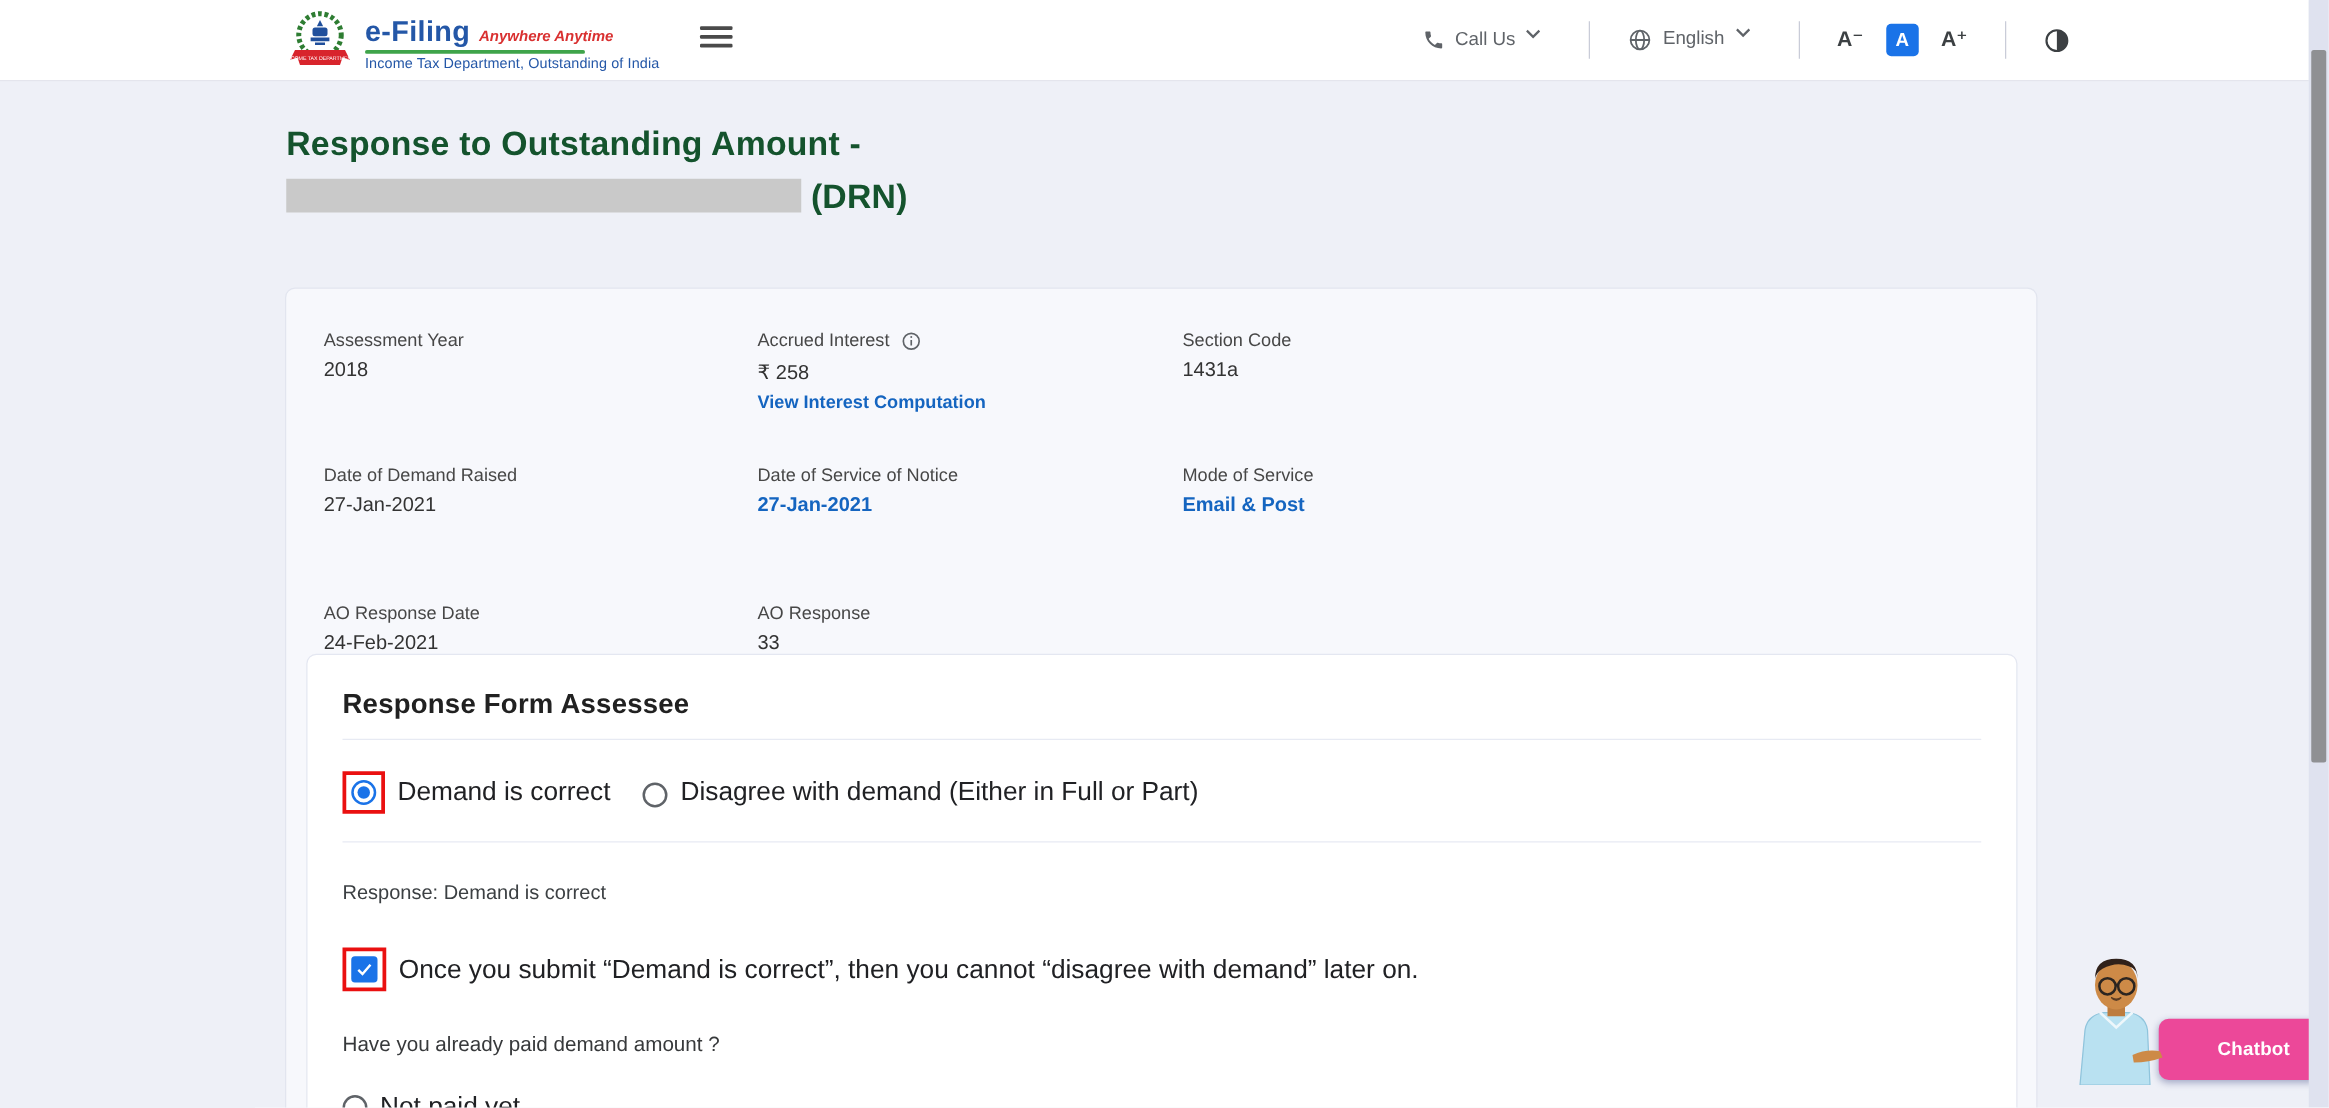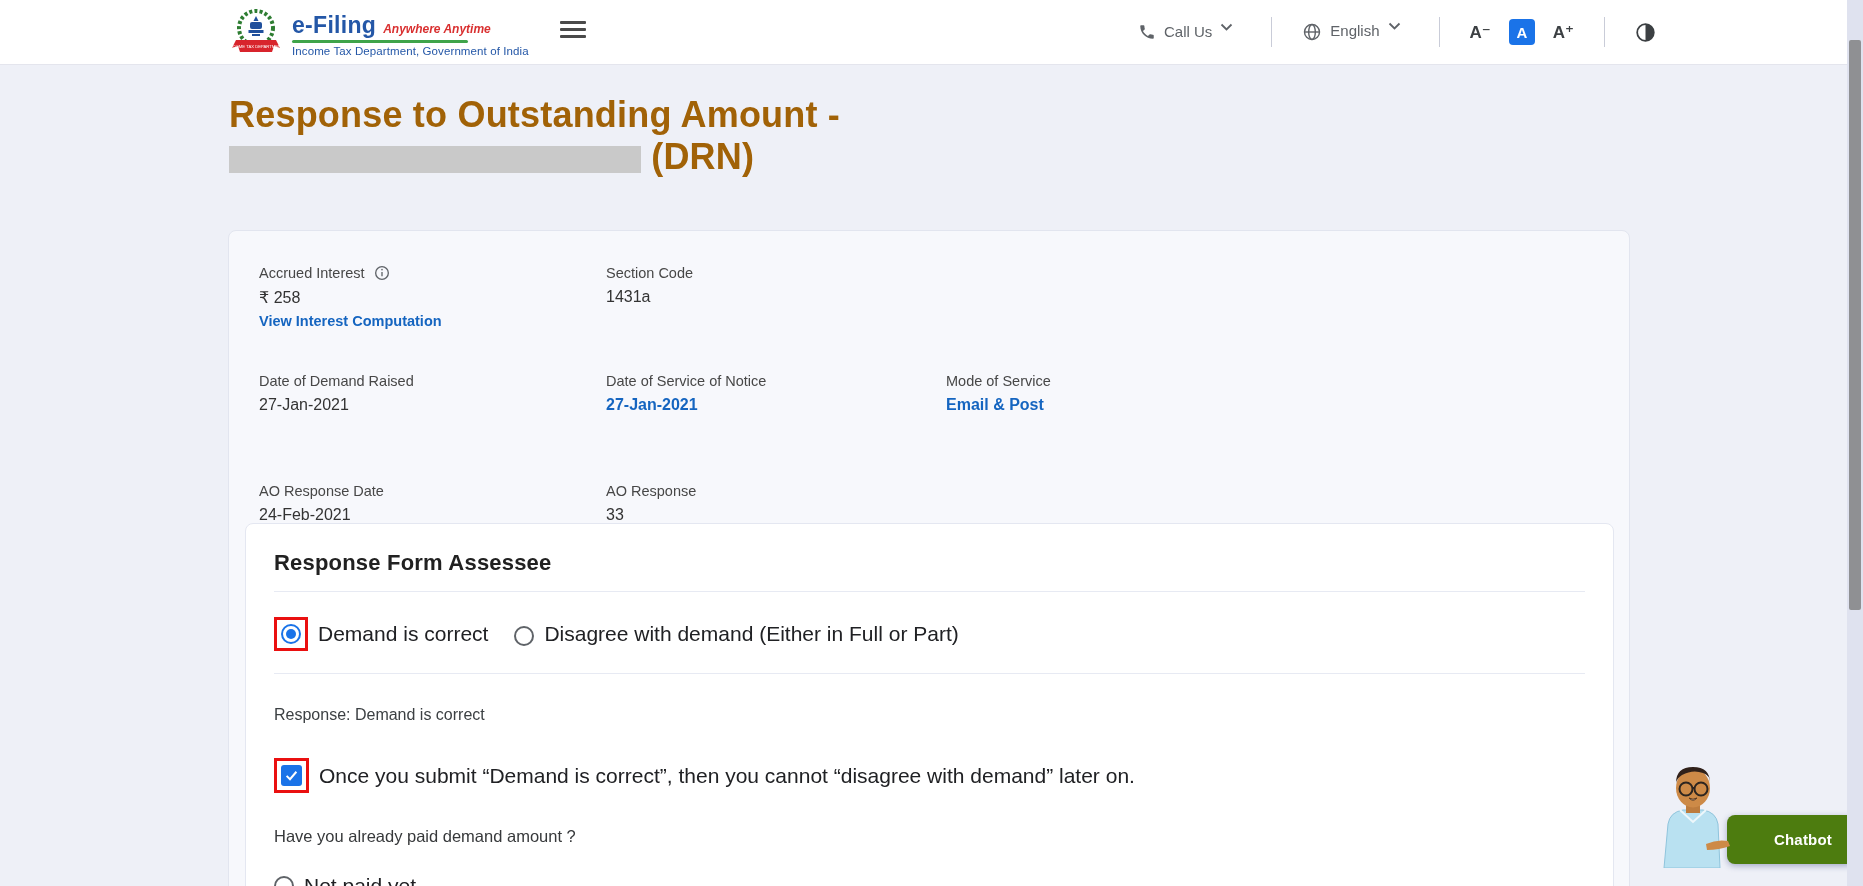--- a/index.html
+++ b/index.html
@@ -30,22 +30,22 @@
   .top-nav { position:absolute; left:1138px; top:0; height:64px; display:flex; align-items:center; color:#5f6368; }
   .nav-item { display:flex; font-size:15px; color:#5f6368; cursor:pointer; }
   .nav-item svg { flex:0 0 auto; }
   .nav-gap { margin-right:8px; }
   .vdivider { width:1px; height:30px; background:#c9ccd8; margin:0 30px; }
   .font-btn { font-size:17px; font-weight:bold; color:#3c4043; cursor:pointer; }
   .font-default { width:26px; height:26px; background:#1a73e8; color:#fff; border-radius:4px;
     display:flex; align-items:center; justify-content:center; font-size:15px; font-weight:bold;
     margin:0 18px; cursor:pointer; }
   
-  .page-title { position:absolute; left:229px; top:94px; font-size:36px; font-weight:bold;
-    color:#a16207; line-height:42px; letter-spacing:.2px; }
+  .page-title { position:absolute; left:229px; top:94px; font-size:27px; font-weight:bold;
+    color:#14532d; line-height:42px; letter-spacing:.2px; }
   .redacted { display:inline-block; width:412px; height:27px; background:#c9c9c9; vertical-align:-4px; }
   .drn { font-weight:bold; }
   
   .outer-card {
     position:absolute; left:228px; top:230px; width:1402px; height:700px;
     background:#f7f8fc; border:1px solid #e2e5ef; border-radius:8px;
   }
   .info-row { position:absolute; left:30px; width:1345px; display:grid;
     grid-template-columns:347px 340px 345px 1fr; }
   .row-0 { top:34px; } .row-1 { top:142px; } .row-2 { top:252px; }
@@ -73,21 +73,21 @@
   .divider2 { border-bottom:1px solid #e7eaf3; margin-top:22px; }
   .response-text { margin-top:32px; font-size:16px; color:#3c4043; }
   .check-row { margin-top:34px; display:flex; align-items:center; }
   .checkbox { width:21px; height:21px; background:#1a73e8; border-radius:3px; display:flex;
     align-items:center; justify-content:center; cursor:pointer; flex:0 0 auto; }
   .question { margin-top:34px; font-size:16.5px; color:#37393b; }
   .notpaid-row { margin-top:28px; display:flex; align-items:center; }
   
   .chatbot-btn {
     position:absolute; left:1727px; top:815px; width:126px; height:49px;
-    background:#4d7c0f; border-radius:8px 5px 5px 8px; z-index:8;
+    background:#ec4899; border-radius:8px 5px 5px 8px; z-index:8;
     display:flex; align-items:center; justify-content:center; cursor:pointer;
     box-shadow:0 2px 6px rgba(30,40,110,.35);
   }
   .chatbot-btn span { color:#fff; font-size:15px; font-weight:bold; margin-left:26px; letter-spacing:.2px; }
   .chatbot-avatar { position:absolute; left:1650px; top:764px; z-index:9; cursor:pointer; }
   
   .scroll-track { position:absolute; right:0; top:0; width:16px; height:886px; background:#dfe2ef; z-index:20; }
   .scroll-thumb { position:absolute; right:2px; top:40px; width:12px; height:570px; background:#8f9093; border-radius:2px; cursor:pointer; }
 </style>
 </head>
@@ -106,21 +106,21 @@
         <path d="M8 36 L48 36 L52 44 L46 42 L44 48 L12 48 L10 42 L4 44 Z" fill="#d8242c"></path>
         <text x="28" y="44" text-anchor="middle" font-size="4.2" fill="#fff" font-family="Liberation Sans, sans-serif">INCOME TAX DEPARTMENT</text>
       </svg>
     </span>
     <div class="logo-text">
       <div class="brand-row">
         <span class="brand">e-Filing</span>
         <span class="tagline">Anywhere Anytime</span>
       </div>
       <div class="green-rule"></div>
-      <div class="dept">Income Tax Department, Government of India</div>
+      <div class="dept">Income Tax Department, Outstanding of India</div>
     </div>
   </div>
 
   <div class="hamburger">
     <span></span>
       <span></span>
       <span></span>
   </div>
 
   <div class="top-nav">
@@ -163,20 +163,24 @@
   <div>Response to Outstanding Amount -</div>
   <div>
     <span class="redacted"></span>
     <span class="drn">(DRN)</span>
   </div>
 </div>
 
 <div class="outer-card">
 
   <div class="info-row row-0">
+    <div>
+      <div class="cell-label">Assessment Year</div>
+      <div class="cell-value">2018</div>
+    </div>
     <div>
       <div class="cell-label">
         <span>Accrued Interest</span>
         <span class="info-icon">
           <svg width="16" height="16" viewBox="0 0 24 24" fill="none" stroke="#5f6368" stroke-width="2">
               <circle cx="12" cy="12" r="9.5"></circle>
               <line x1="12" y1="10.5" x2="12" y2="17"></line>
               <circle cx="12" cy="7" r="1.2" fill="#5f6368" stroke="none"></circle>
             </svg>
         </span>

